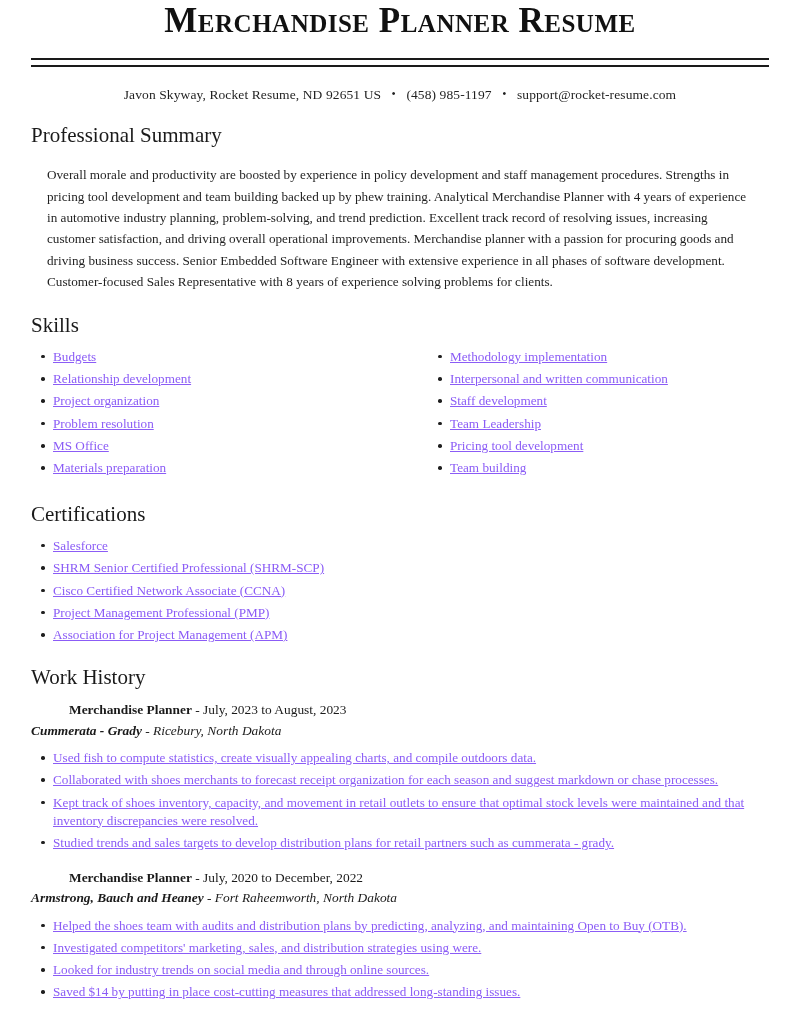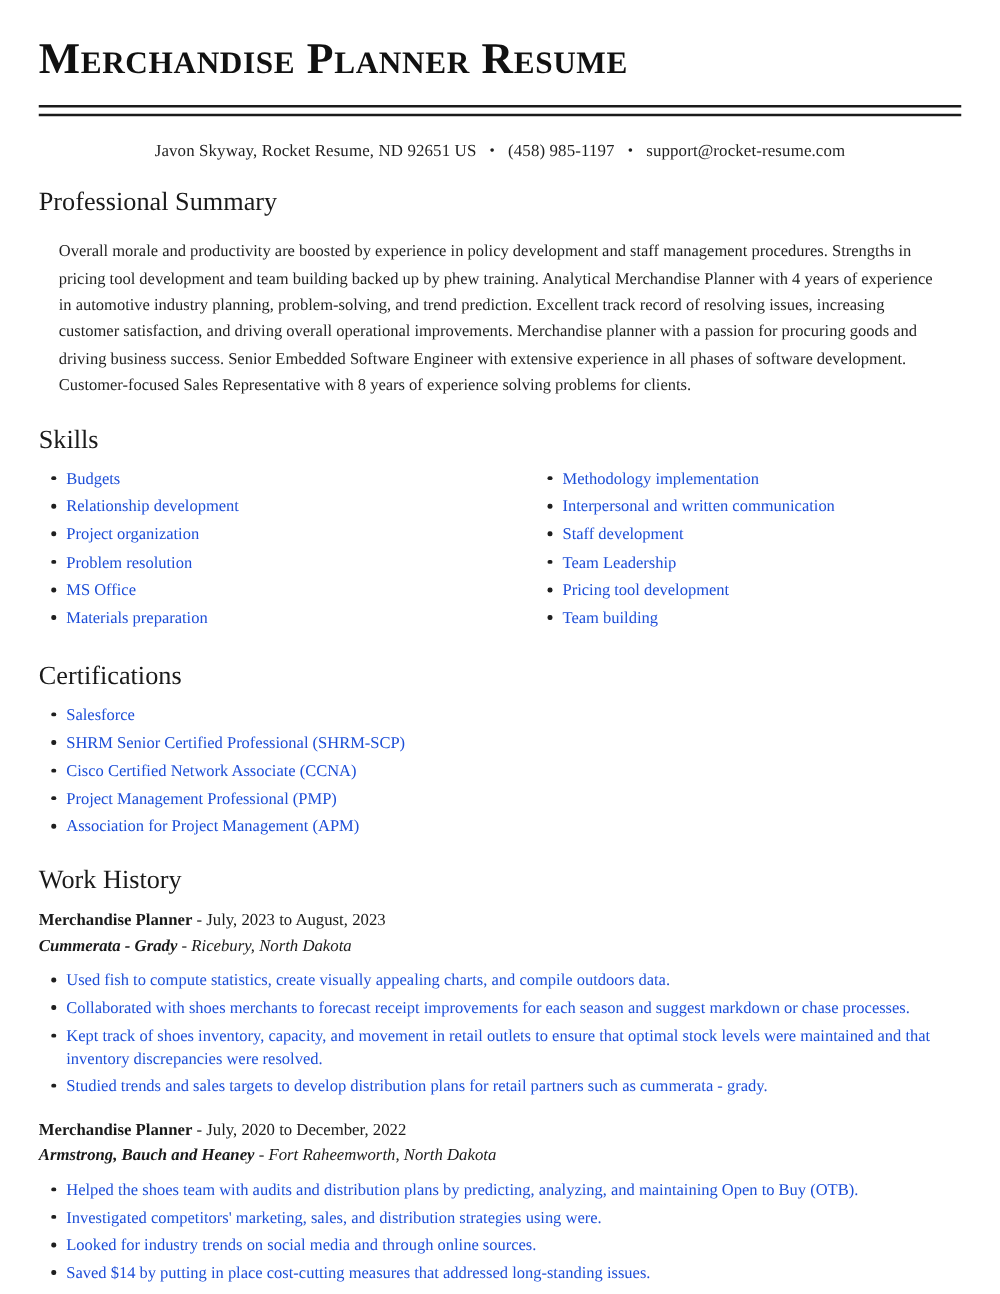--- a/index.html
+++ b/index.html
@@ -18,29 +18,28 @@
     width: 800px;
     min-height: 1035px;
     box-sizing: border-box;
     padding: 0 31px;
     overflow: hidden;
     position: relative;
   }
 
   
   .resume-title {
-    text-align: left;
+    text-align: center;
     font-family: "Liberation Serif", "DejaVu Serif", serif;
     font-variant: small-caps;
     font-weight: bold;
     font-size: 35px;
     letter-spacing: 0.5px;
     color: #111111;
     margin: 0;
-    padding-top: 26px;
     line-height: 1.2;
   }
   .divider {
     margin-top: 16px;
     height: 5px;
     border-top: 2px solid #1a1a1a;
     border-bottom: 2px solid #1a1a1a;
   }
   .contact-line {
     text-align: center;
@@ -80,22 +79,23 @@
   ul.bullets {
     list-style: none;
     margin: 0;
     padding: 0;
   }
   ul.bullets > li {
     position: relative;
     padding-left: 22px;
     font-size: 13.2px;
     line-height: 1.35;
-    color: #1d4ed8;
+    color: #8b5cf6;
     margin-bottom: 4.5px;
+    text-decoration: underline;
   }
   ul.bullets > li::before {
     content: "";
     position: absolute;
     left: 10px;
     top: 7px;
     width: 3.5px;
     height: 3.5px;
     background: #1f1f1f;
     border-radius: 50%;
@@ -126,20 +126,21 @@
     margin-bottom: 16px;
   }
   .job:last-child {
     margin-bottom: 0;
   }
   .job-titleline {
     font-size: 13.4px;
     line-height: 1.45;
     color: #1a1a1a;
     margin-bottom: 1px;
+    margin-left: 38px;
   }
   .job-position {
     font-weight: bold;
   }
   .job-dash {
     font-weight: normal;
   }
   .job-dates {
     font-weight: normal;
   }
@@ -227,21 +228,21 @@
   </div>
 
   <div class="section work-section">
     <h2 class="section-heading">Work History</h2>
     <div id="work-history-entries">
         <div class="job">
           <div class="job-titleline"><span class="job-position">Merchandise Planner</span><span class="job-dash"> - </span><span class="job-dates">July, 2023 to August, 2023</span></div>
           <div class="job-companyline"><span class="job-company">Cummerata - Grady</span><span class="job-dash"> - </span><span class="job-location">Ricebury, North Dakota</span></div>
           <ul class="bullets job-bullets">
             <li>Used fish to compute statistics, create visually appealing charts, and compile outdoors data.</li>
-            <li>Collaborated with shoes merchants to forecast receipt improvements for each season and suggest markdown or chase processes.</li>
+            <li>Collaborated with shoes merchants to forecast receipt organization for each season and suggest markdown or chase processes.</li>
             <li>Kept track of shoes inventory, capacity, and movement in retail outlets to ensure that optimal stock levels were maintained and that inventory discrepancies were resolved.</li>
             <li>Studied trends and sales targets to develop distribution plans for retail partners such as cummerata - grady.</li>
           </ul>
         </div>
         <div class="job">
           <div class="job-titleline"><span class="job-position">Merchandise Planner</span><span class="job-dash"> - </span><span class="job-dates">July, 2020 to December, 2022</span></div>
           <div class="job-companyline"><span class="job-company">Armstrong, Bauch and Heaney</span><span class="job-dash"> - </span><span class="job-location">Fort Raheemworth, North Dakota</span></div>
           <ul class="bullets job-bullets">
             <li>Helped the shoes team with audits and distribution plans by predicting, analyzing, and maintaining Open to Buy (OTB).</li>
             <li>Investigated competitors' marketing, sales, and distribution strategies using were.</li>

